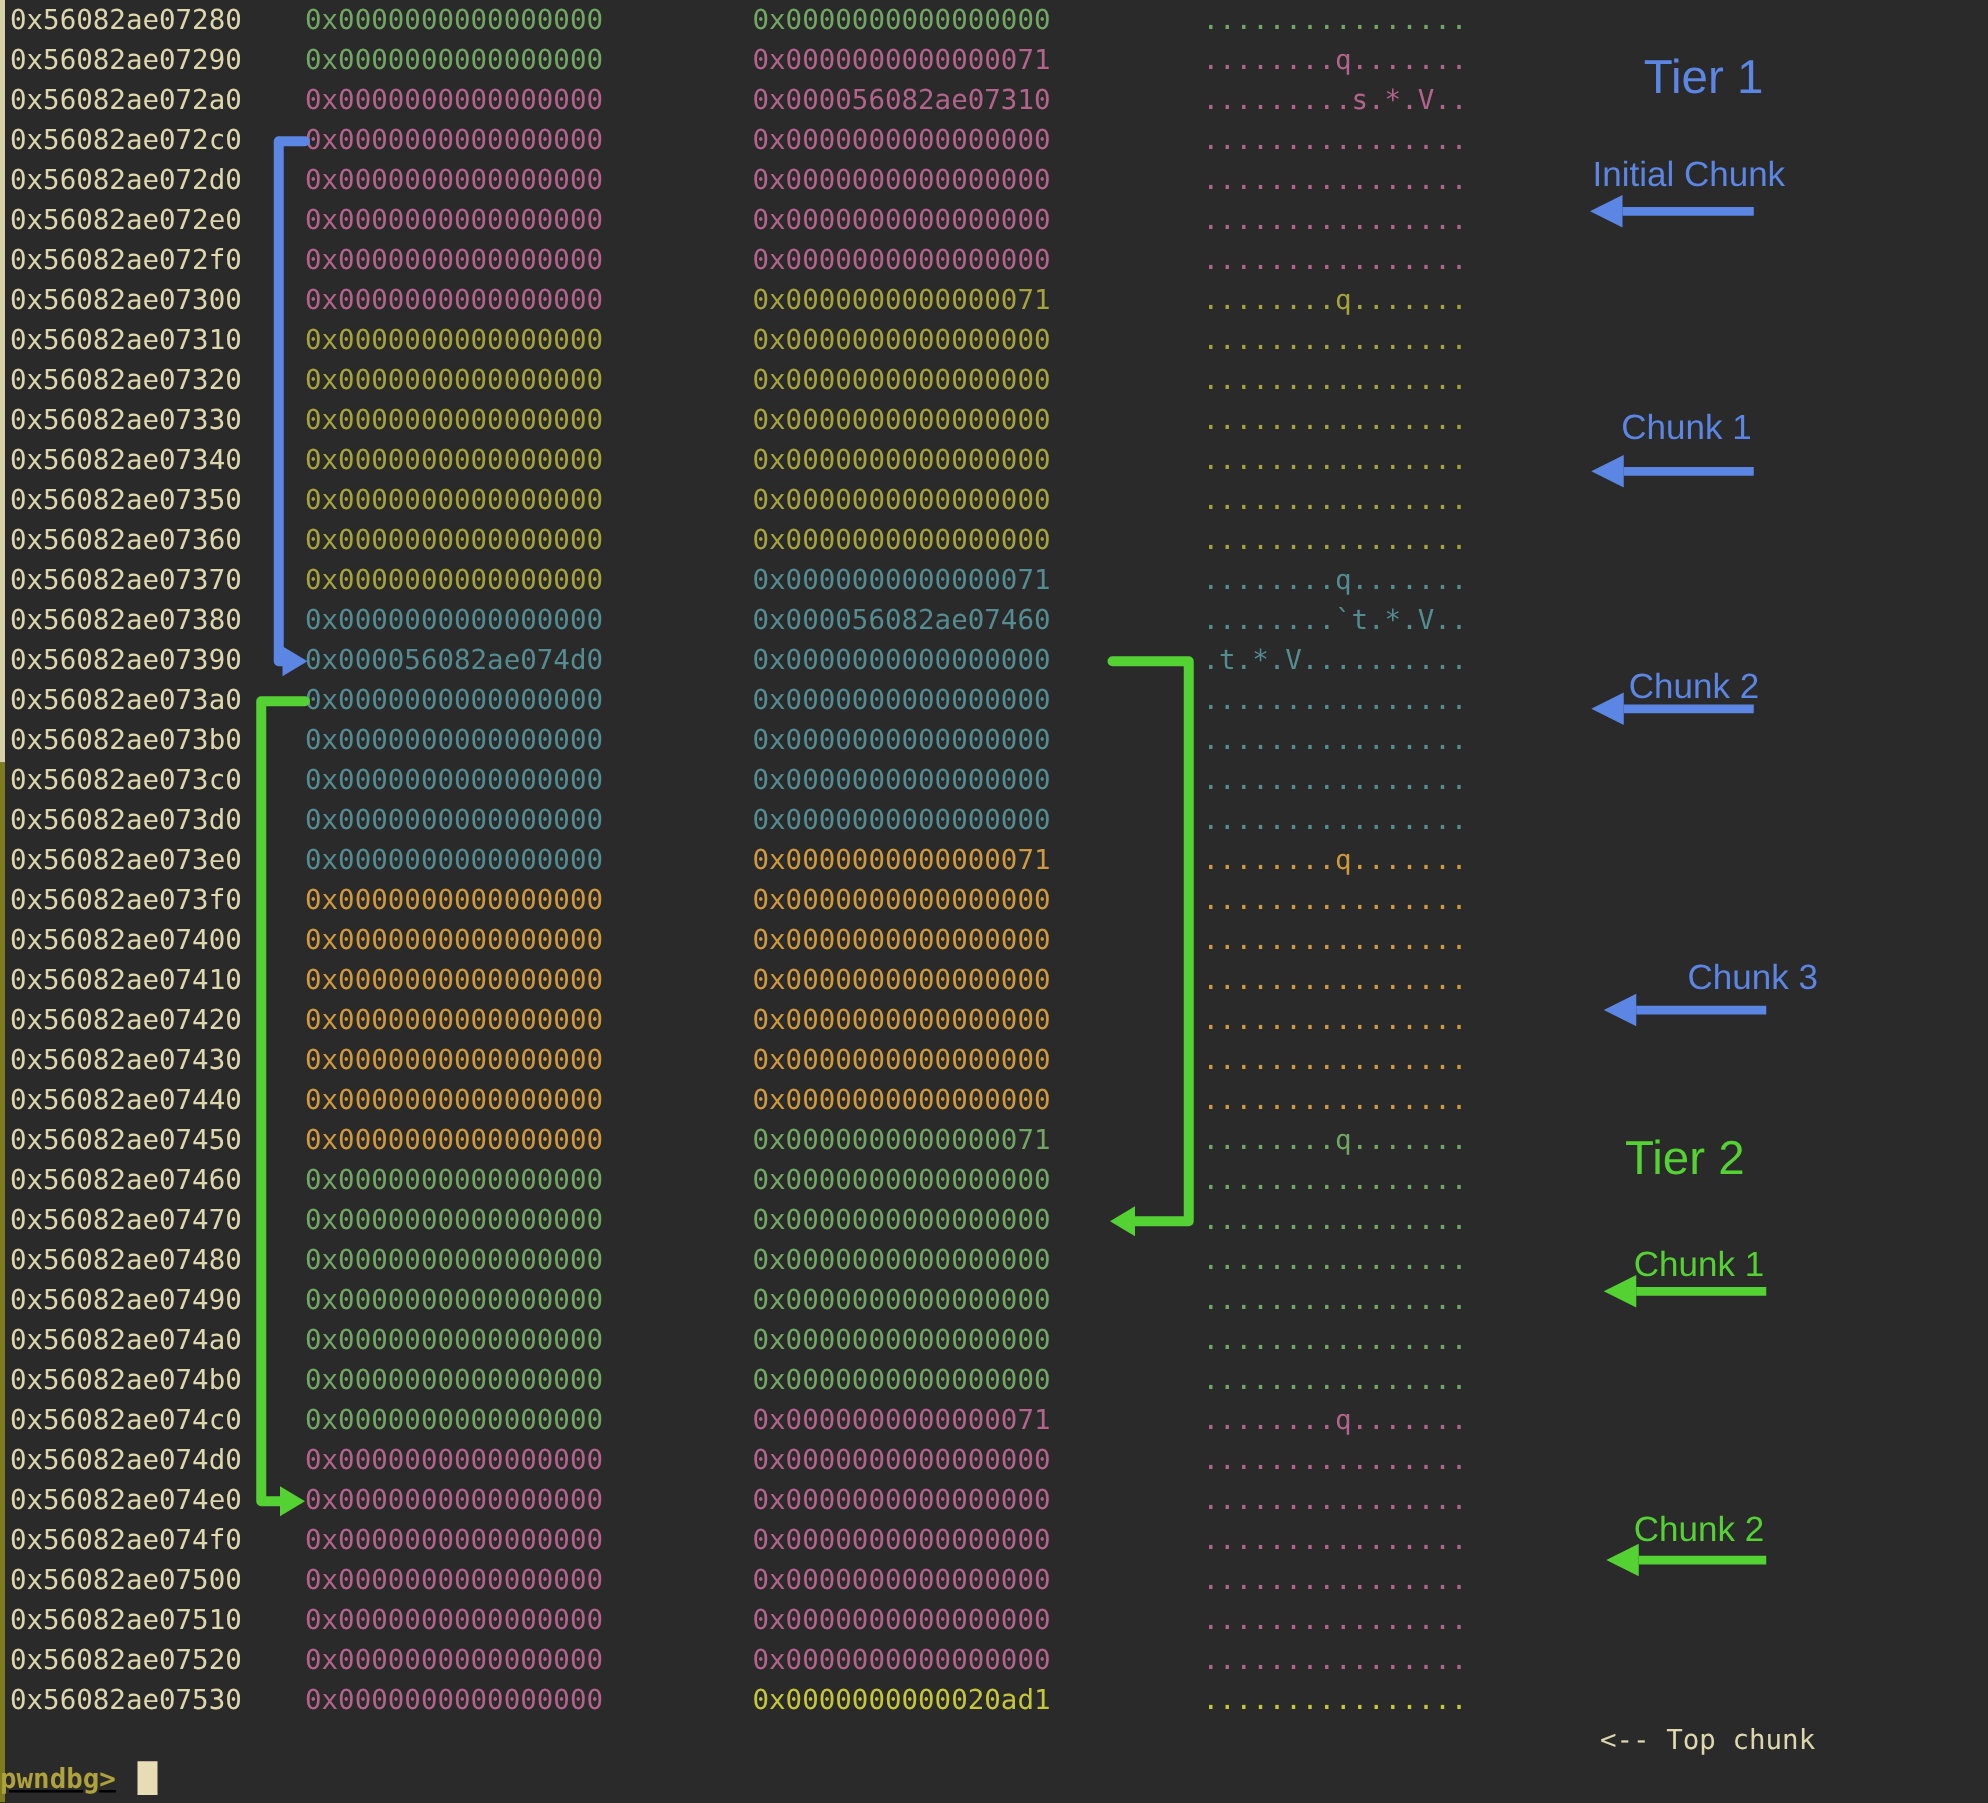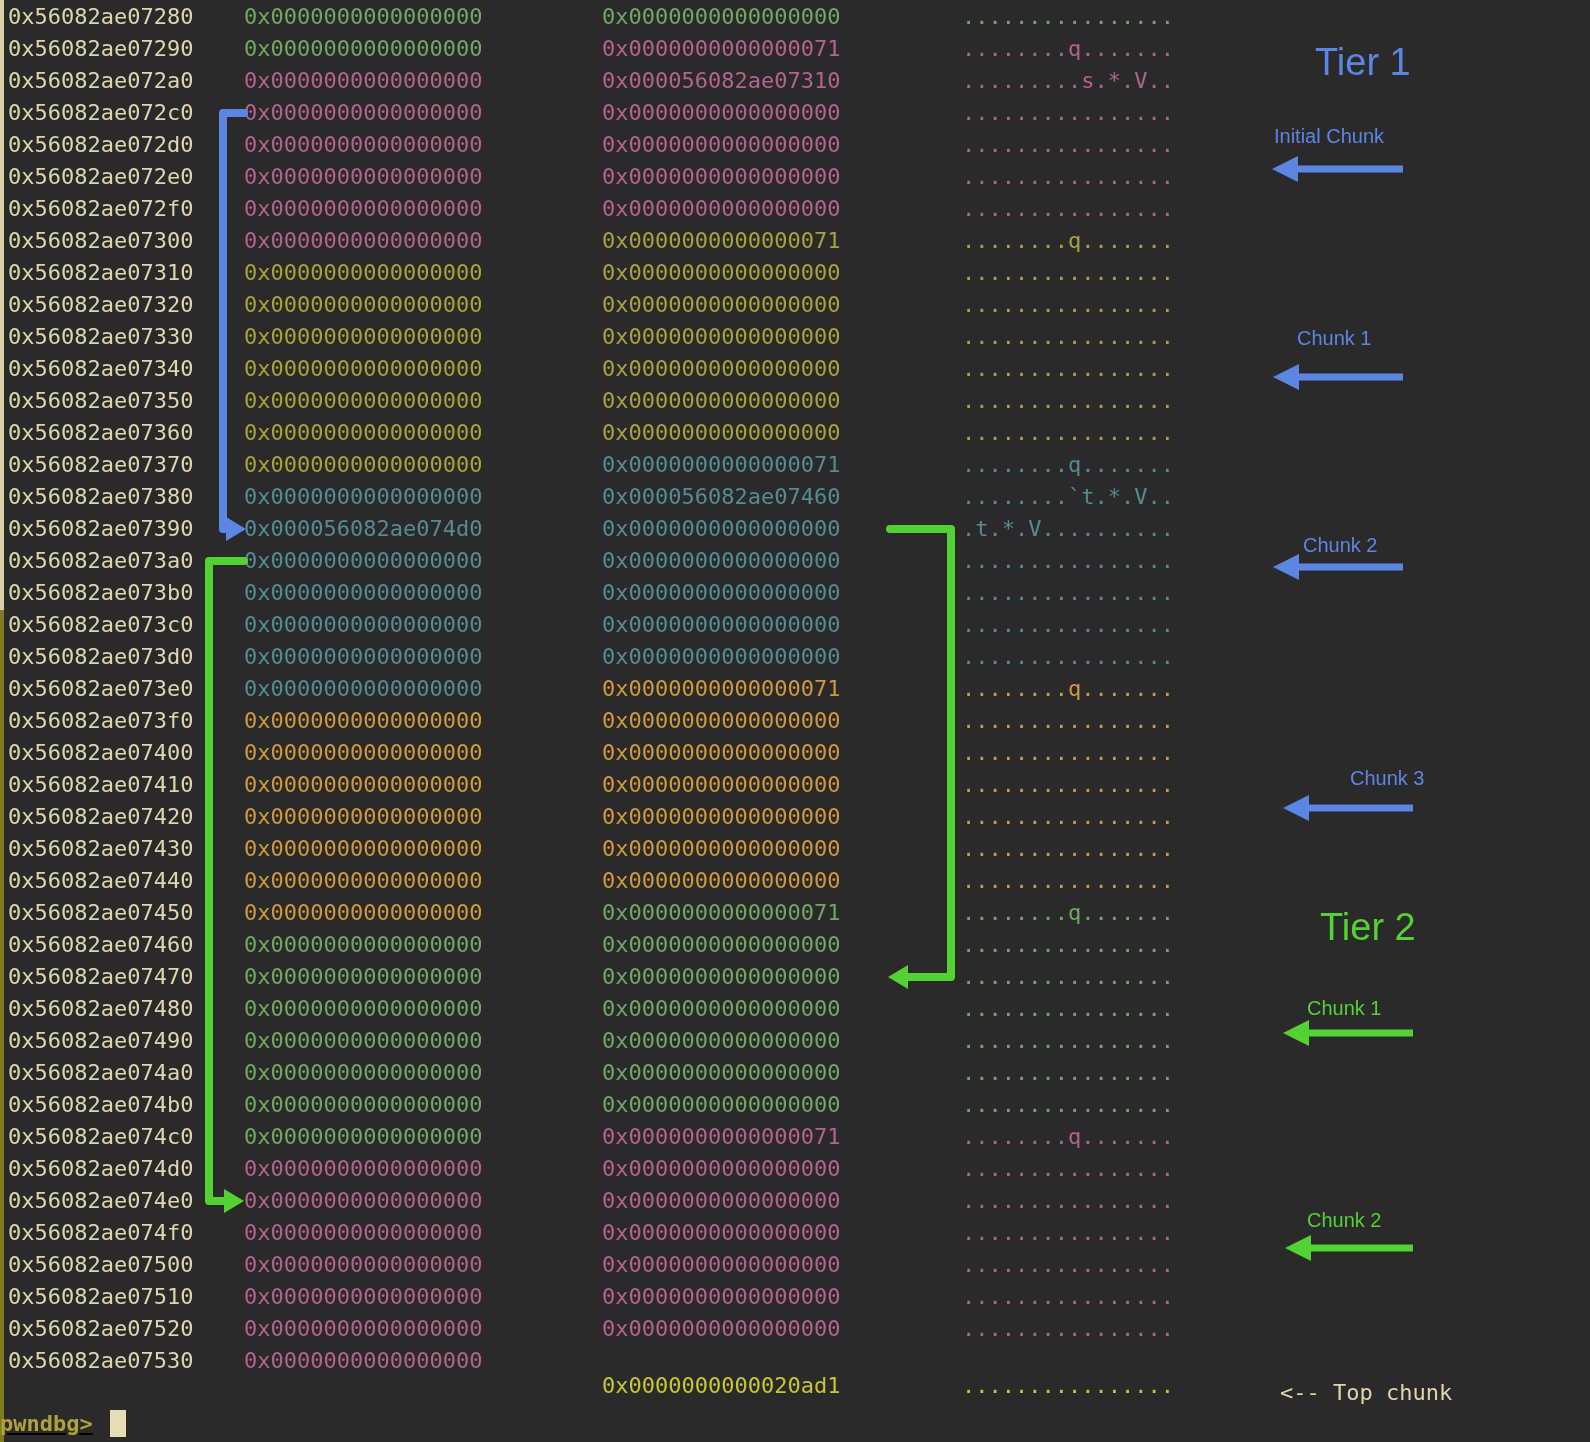--- a/index.html
+++ b/index.html
@@ -23,44 +23,44 @@
   .row span{position:absolute;top:0;line-height:32px;white-space:pre;}
   .row .addr{left:8px;color:var(--address);}
   .row .v1{left:244px;}
   .row .v2{left:602px;}
   .row .asc{left:962px;}
   .c-green {color:var(--chunk_green);}
   .c-pink  {color:var(--chunk_pink);}
   .c-olive {color:var(--chunk_olive);}
   .c-teal  {color:var(--chunk_teal);}
   .c-orange{color:var(--chunk_orange);}
-  .c-yellow{color:var(--chunk_yellow);margin-top:25px;}
+  .c-yellow{color:var(--chunk_yellow);}
 
   
   .prompt-line{position:absolute;left:0;top:1408px;height:32px;line-height:32px;text-decoration:underline;}
   .prompt{color:var(--prompt);font-weight:bold;}
   .cursor{display:inline-block;width:16px;height:27px;background:var(--cursor);
           vertical-align:-6px;margin-left:17px;}
 
   
   .topchunk-note{position:absolute;left:1280px;top:1377px;height:32px;line-height:32px;
                  color:var(--address);white-space:pre;}
 
   
   .lbl{position:absolute;font-family:"Liberation Sans",sans-serif;line-height:1.1;white-space:nowrap;}
   .lbl.big{font-size:38px;}
-  .lbl.small{font-size:20px;}
+  .lbl.small{font-size:28px;}
   .blue{color:var(--annotation_blue);}
   .green{color:var(--annotation_green);}
   .lbl-tier1{left:1295px;top:42px;margin-left:20px;}
   .lbl-initial{left:1274px;top:125px;}
   .lbl-bchunk1{left:1297px;top:327px;}
   .lbl-bchunk2{left:1303px;top:534px;}
   .lbl-bchunk3{left:1305px;top:767px;margin-left:45px;}
-  .lbl-tier2{left:1300px;top:907px;margin-left:20px;}
+  .lbl-tier2{left:1300px;top:907px;}
   .lbl-gchunk1{left:1307px;top:997px;}
   .lbl-gchunk2{left:1307px;top:1209px;}
 
   .overlay{position:absolute;left:0;top:0;pointer-events:none;}
 </style>
 </head>
 <body>
 
 <div class="screen">
 

